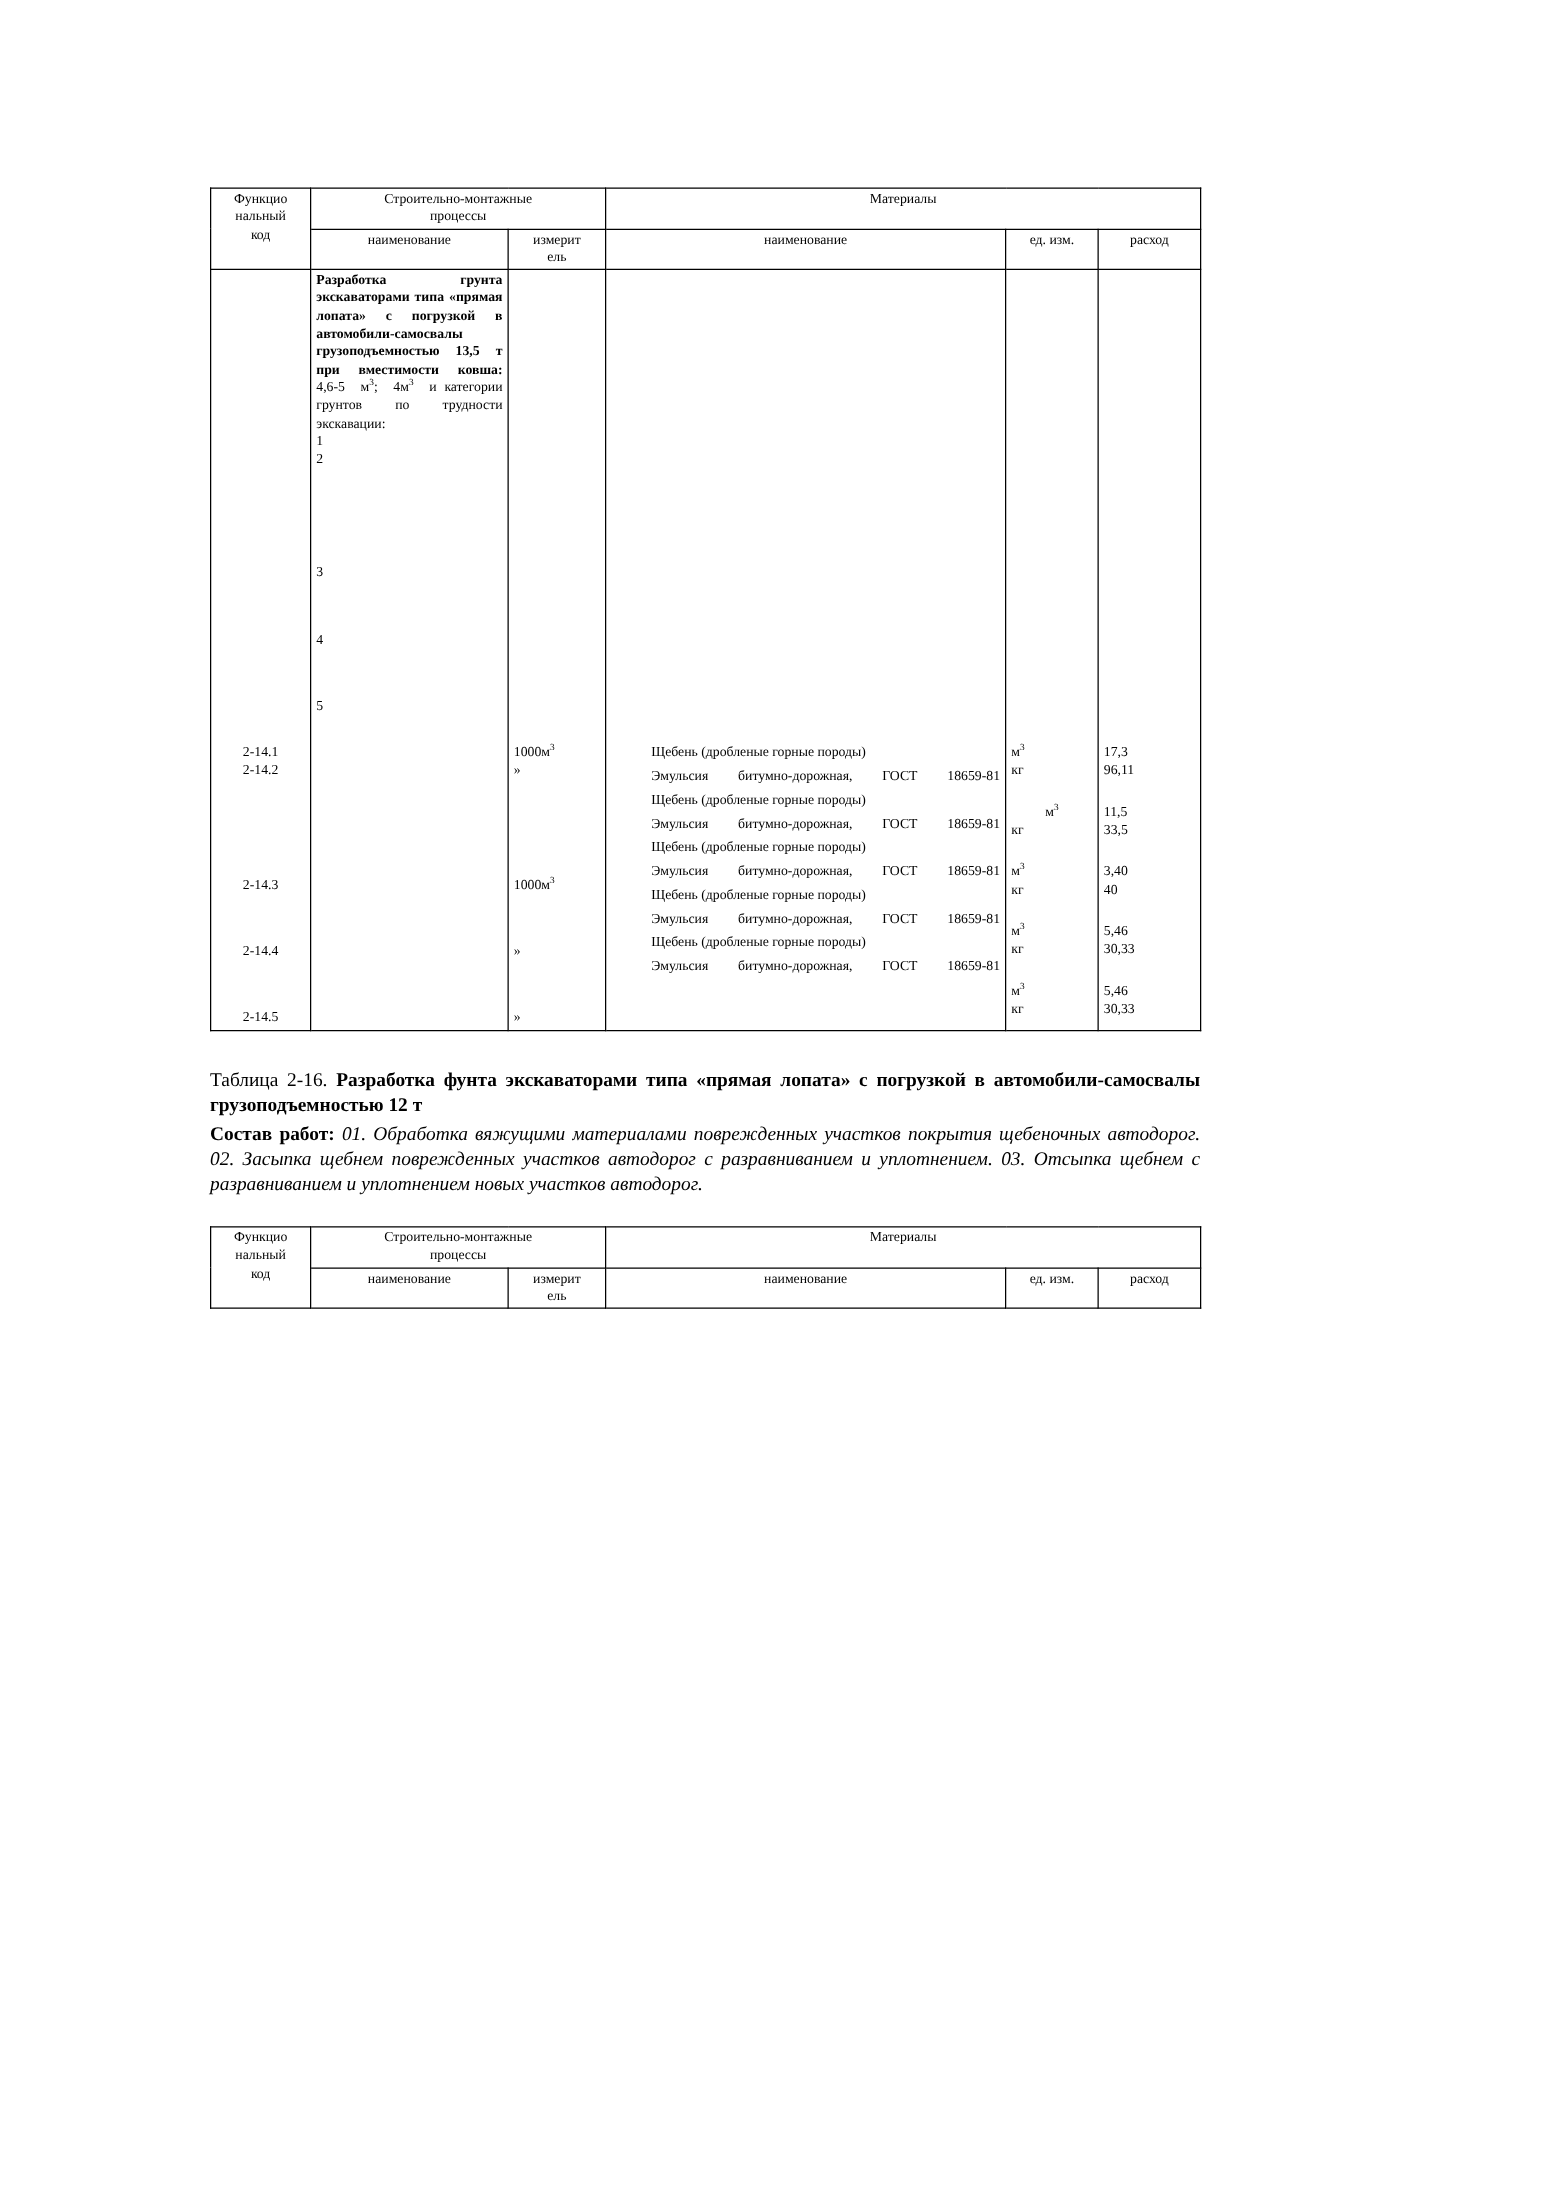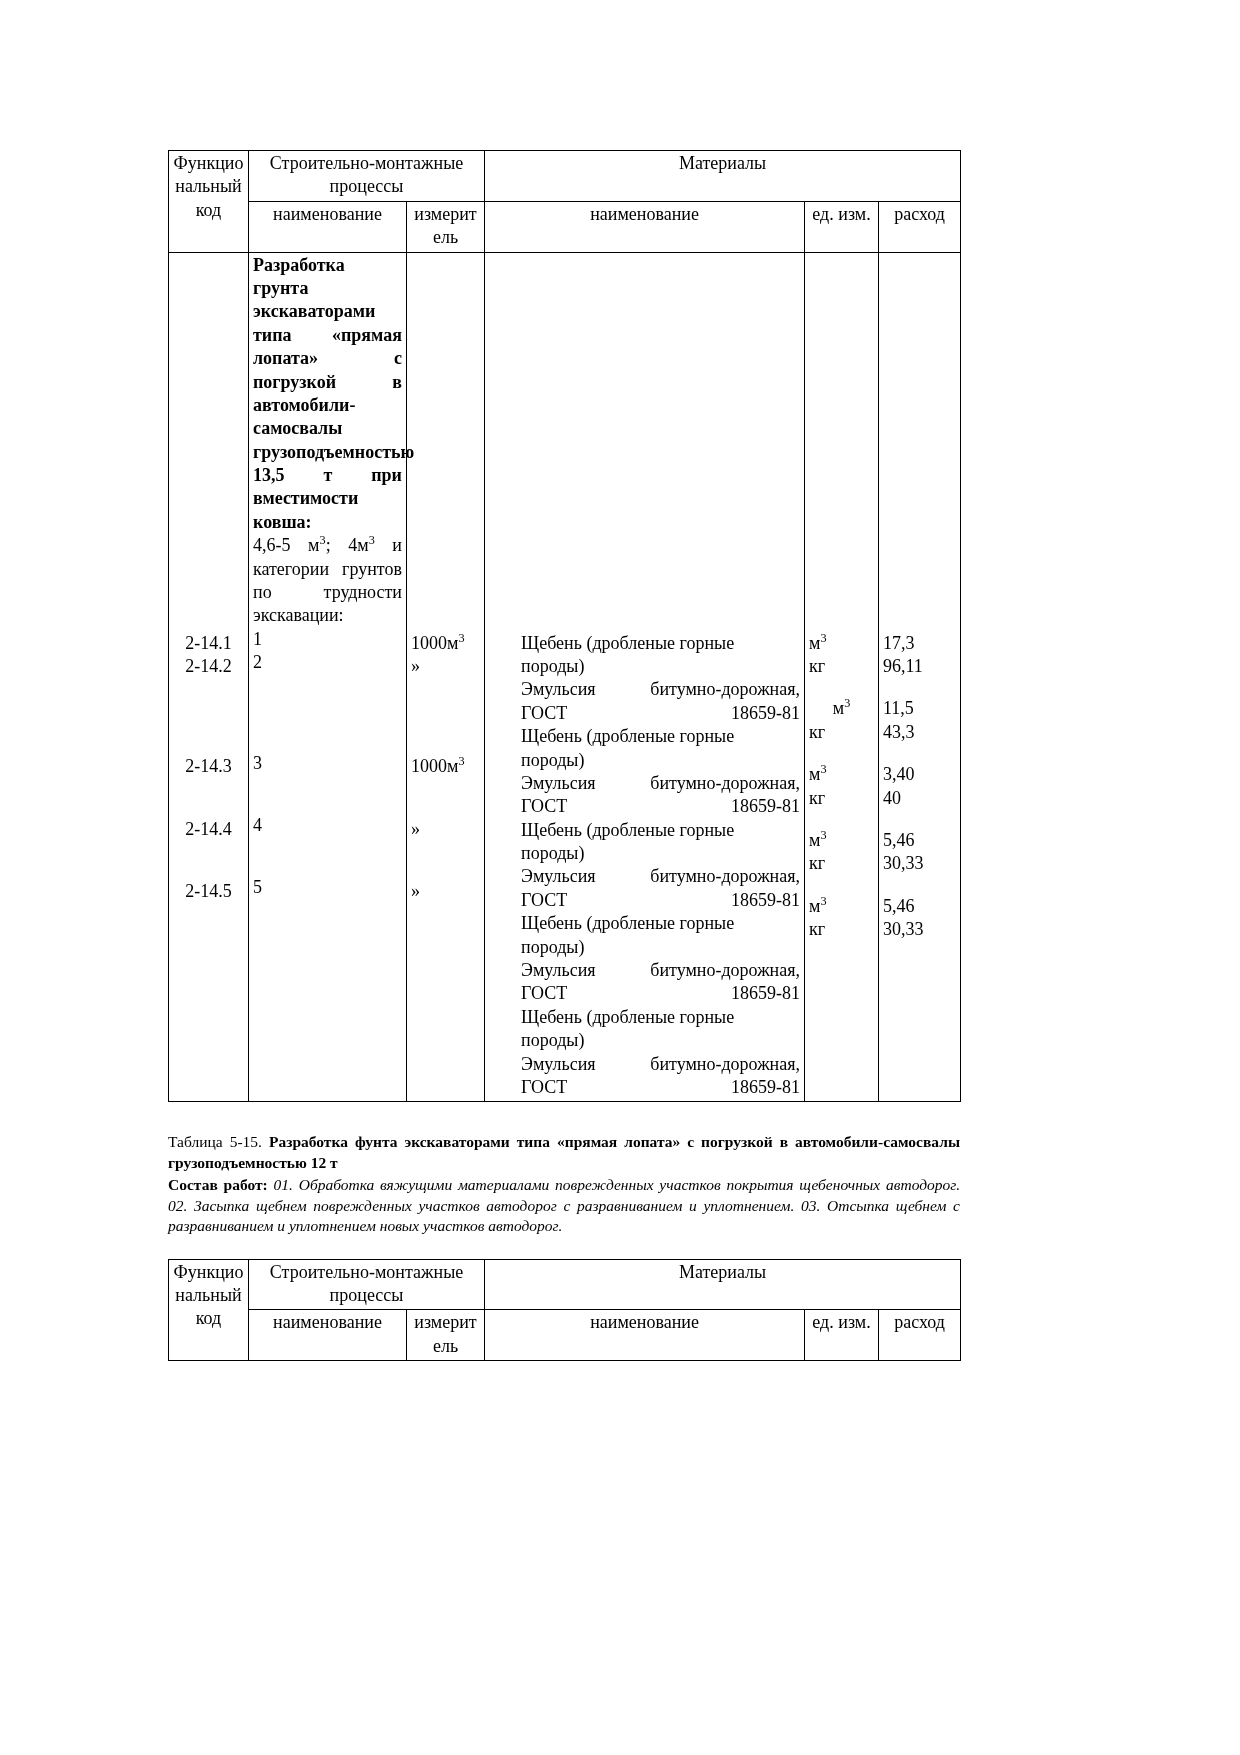--- a/index.html
+++ b/index.html
@@ -20,21 +20,21 @@
     left: 168px;
     top: 150px;
     width: 792px;
   }
 
   
   table.norm {
     border-collapse: collapse;
     width: 792px;
     table-layout: fixed;
-    font-size: 18px;
+    font-size: 11px;
     line-height: 1.30;
   }
   table.norm td,
   table.norm th {
     border: 1px solid #000000;
     padding: 1px 4px 2px 4px;
     vertical-align: top;
     font-weight: normal;
     background: #ffffff;
   }
@@ -190,38 +190,38 @@
         <div>м<sup>3</sup></div>
         <div>кг</div>
       </td>
 
       <td class="c-rate">
         <div style="height:378px;"></div>
         <div>17,3</div>
         <div>96,11</div>
         <div style="height:19px;"></div>
         <div>11,5</div>
-        <div>43,3</div>
+        <div>33,5</div>
         <div style="height:19px;"></div>
         <div>3,40</div>
         <div>40</div>
         <div style="height:19px;"></div>
         <div>5,46</div>
         <div>30,33</div>
         <div style="height:19px;"></div>
         <div>5,46</div>
         <div>30,33</div>
       </td>
     </tr>
   </tbody>
     </table>
 
   <div class="caption">
     <div class="lead">
-      <span>Таблица 5-15.</span>
+      <span>Таблица 2-16.</span>
       <b>Разработка фунта экскаваторами типа «прямая лопата» с погрузкой в автомобили-самосвалы грузоподъемностью 12 т</b>
     </div>
     <div class="compose">
       <b>Состав работ:</b>
       <i>01. Обработка вяжущими материалами поврежденных участков покрытия щебеночных автодорог. 02. Засыпка щебнем поврежденных участков автодорог с разравниванием и уплотнением. 03. Отсыпка щебнем с разравниванием и уплотнением новых участков автодорог.</i>
     </div>
   </div>
 
   <table class="norm second">
     <colgroup>

